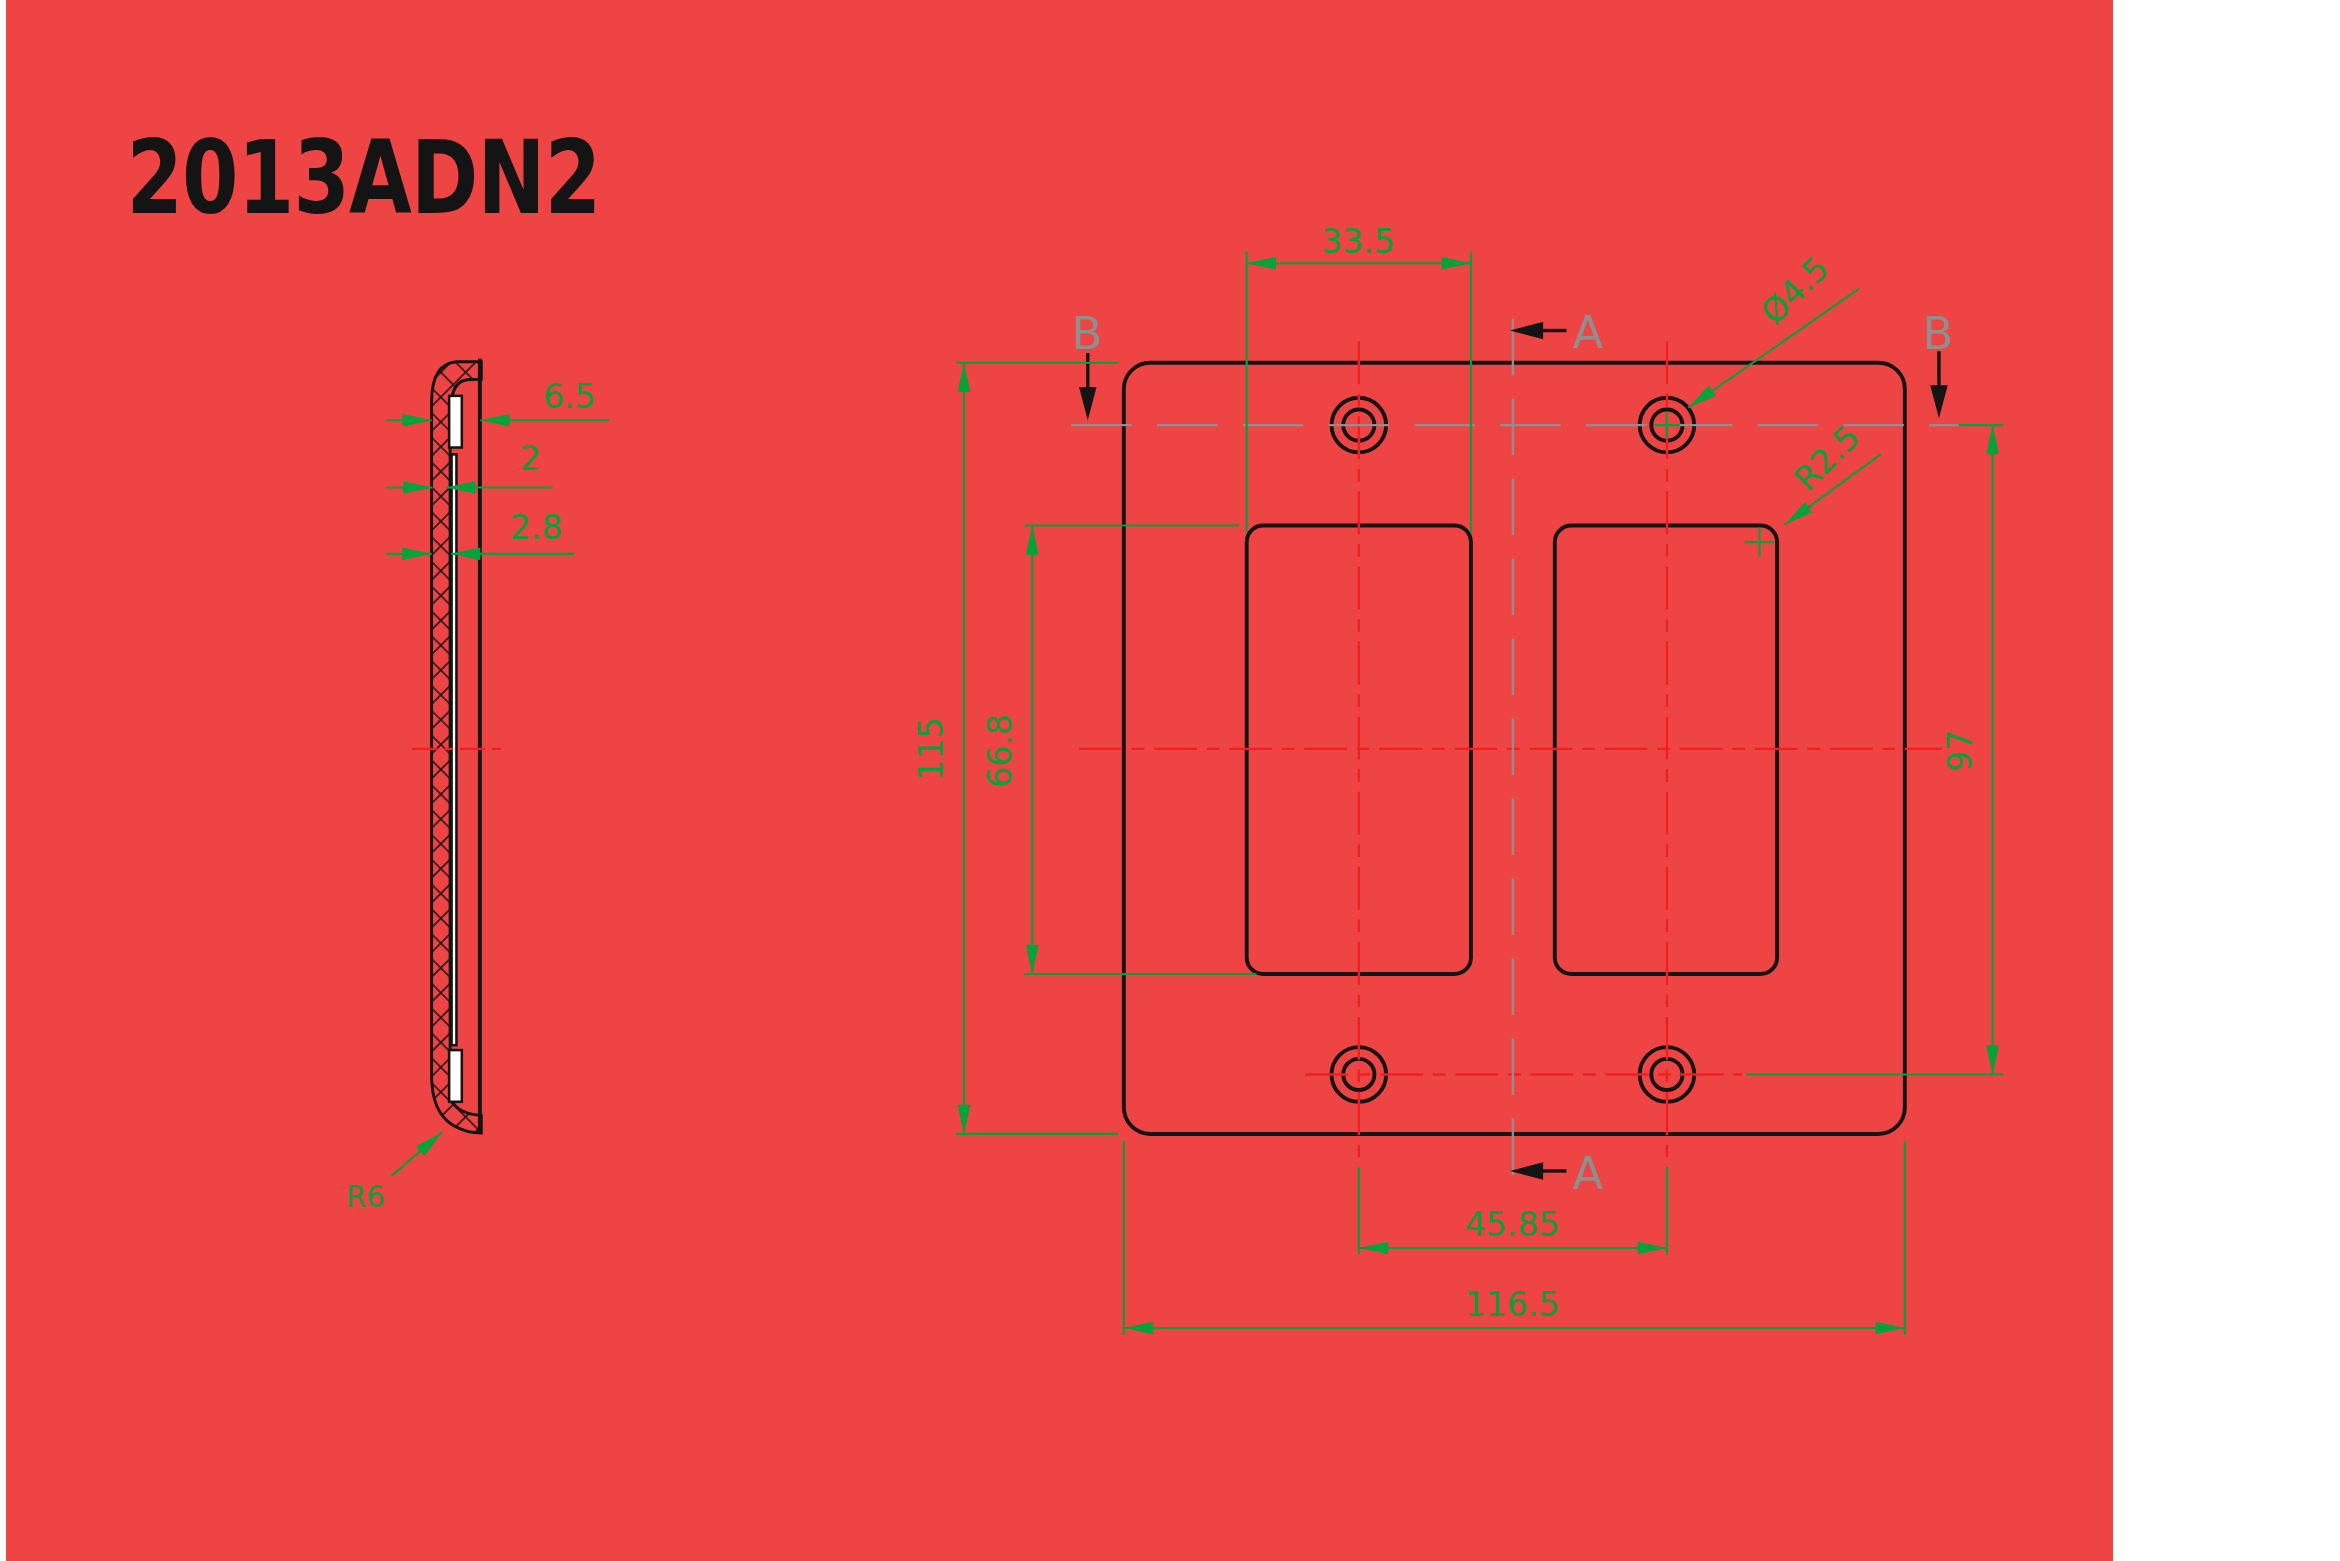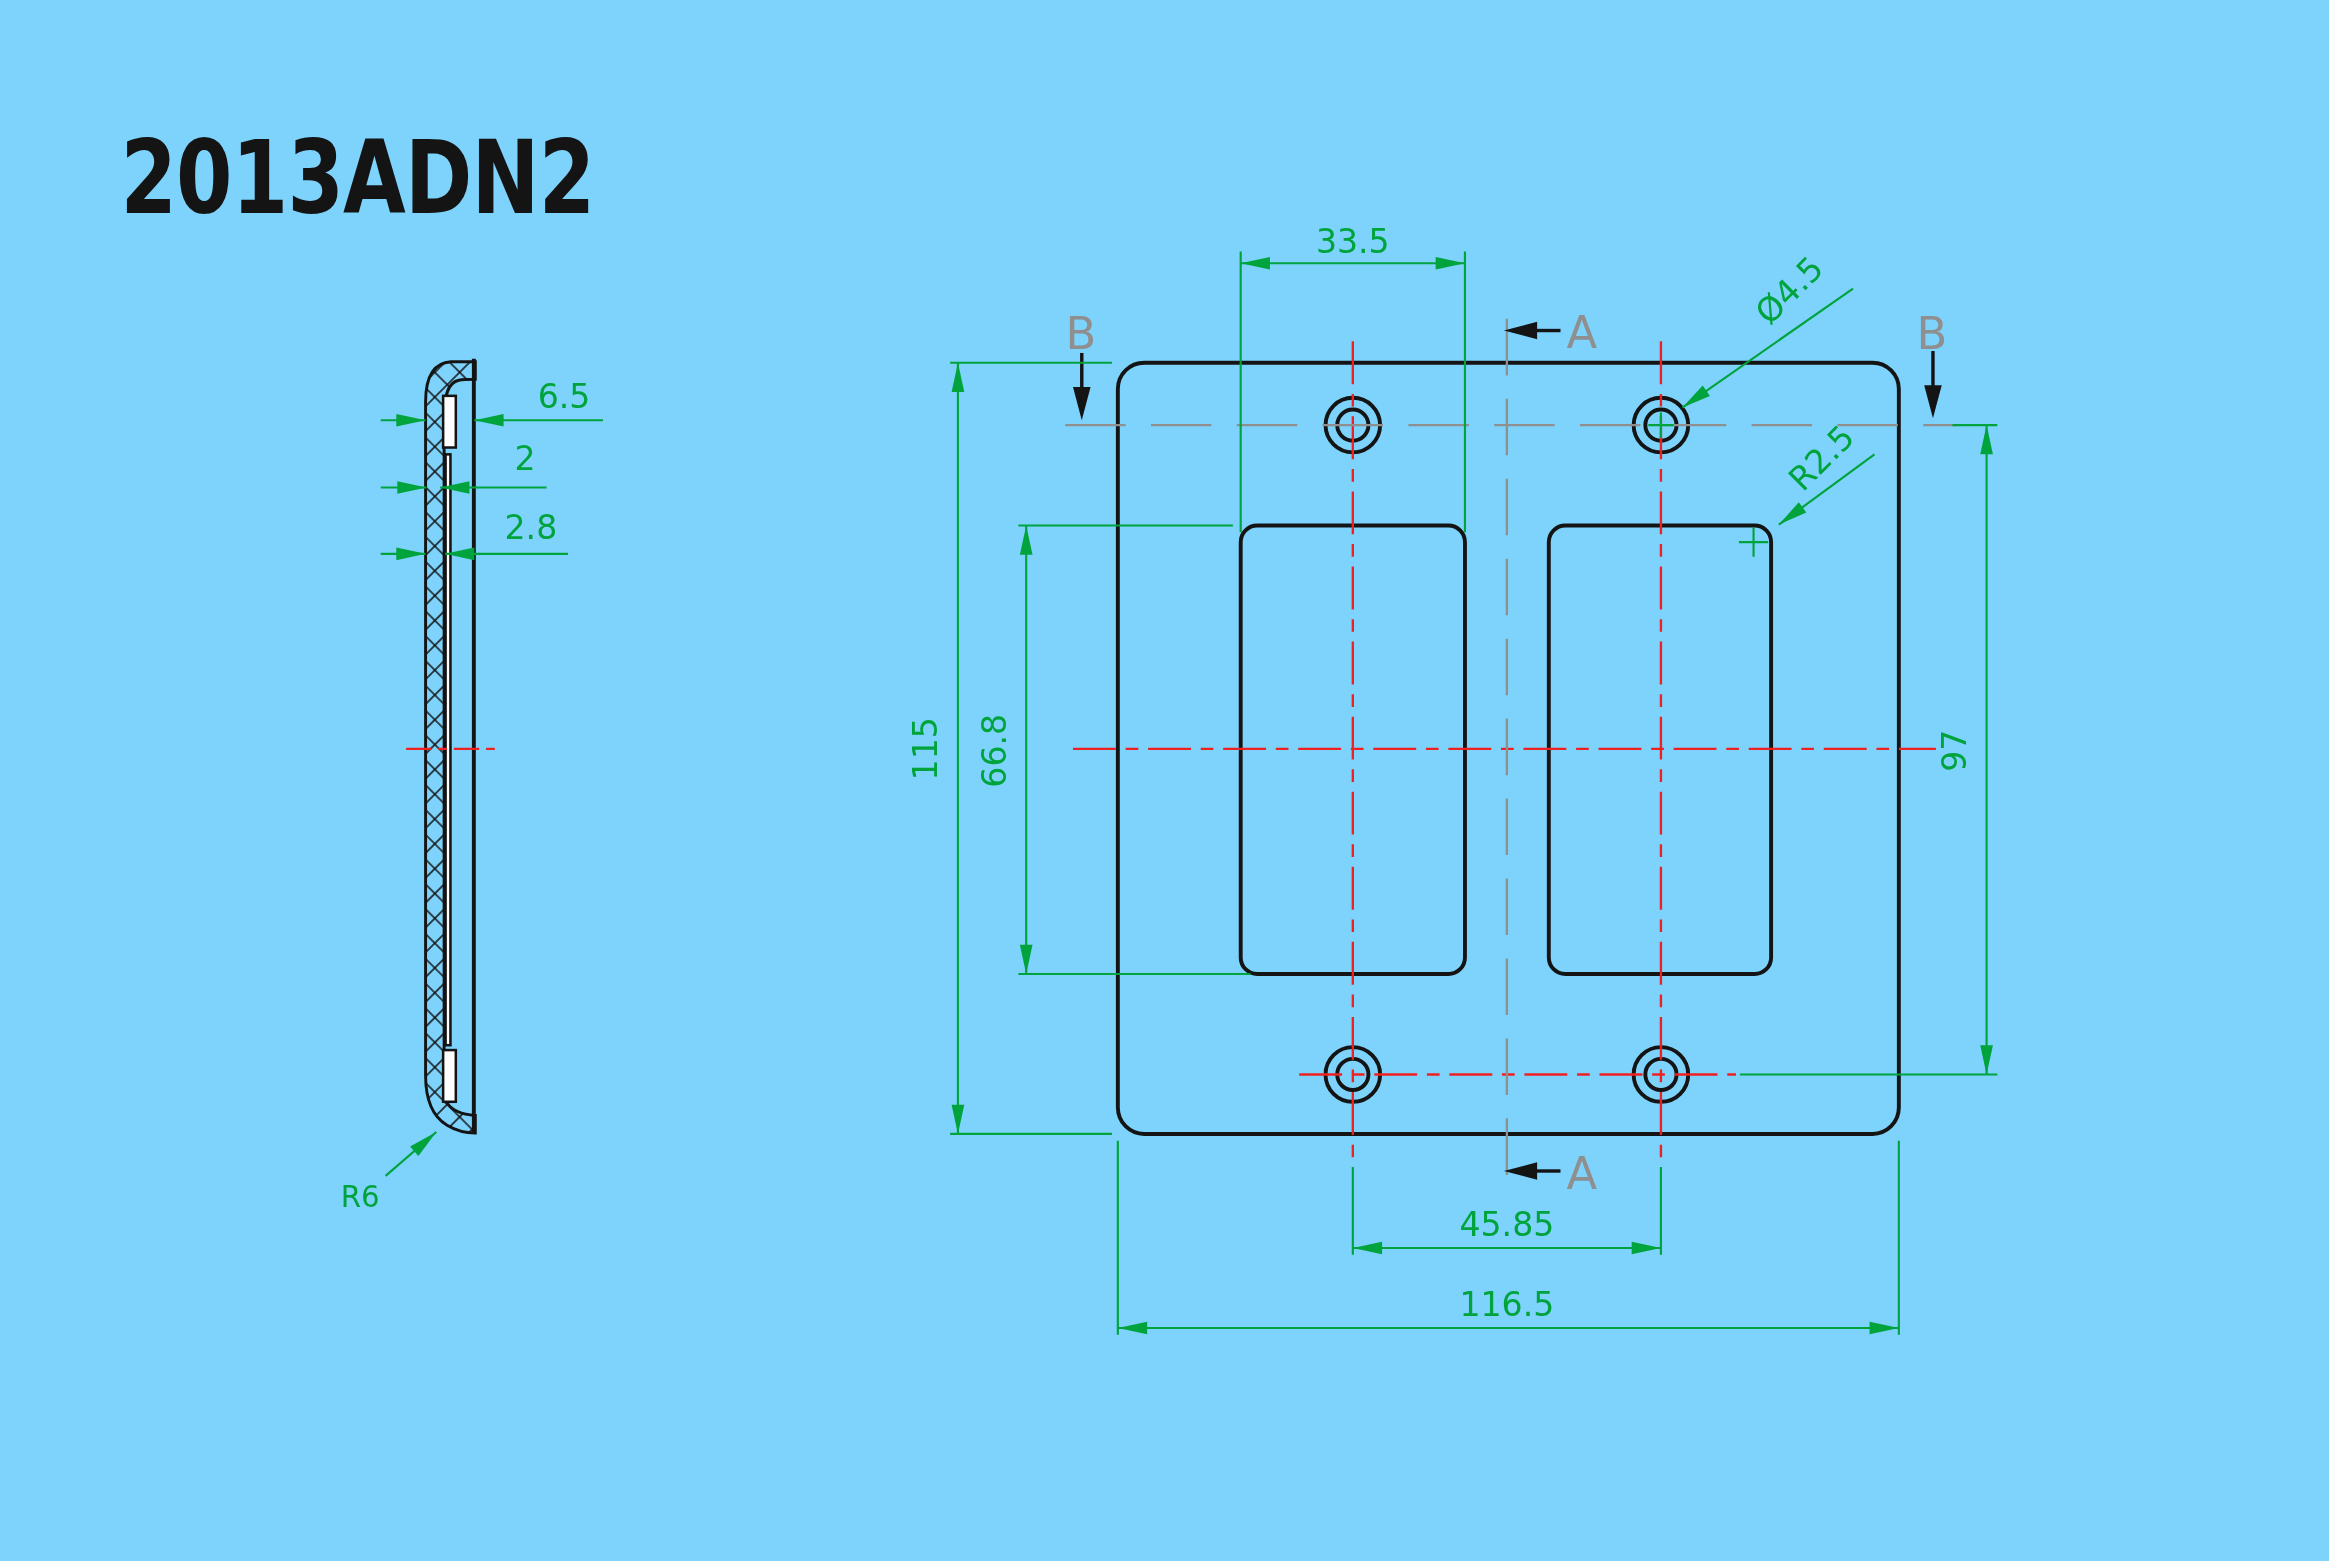--- a/index.html
+++ b/index.html
@@ -1,16 +1,16 @@
 <!DOCTYPE html>
 <html><head>
 <meta charset="utf-8">
 <style>
   html,body{margin:0;padding:0;background:#ffffff;}
-  .stage{position:relative;width:2329px;height:1561px;background:#7dd3fc;overflow:hidden;}
+  .stage{position:relative;width:2107px;height:1561px;background:#ef4444;overflow:hidden;margin-left:6px;}
   svg{display:block;}
   
   .k  {stroke:#141414;stroke-width:4;fill:none;stroke-linejoin:round;}
   .wf {fill:#ffffff;stroke:#141414;stroke-width:2.6;}
   .gd {stroke:#00a33c;stroke-width:2.2;fill:none;}
   .rd {stroke:#f02020;stroke-width:2.4;fill:none;stroke-dasharray:44 10 13 10;}
   .rds{stroke:#f02020;stroke-width:2.4;fill:none;stroke-dasharray:26 7 9 7;}
   .gy {stroke:#8f8f8f;stroke-width:2.4;fill:none;}
   .bk {stroke:#141414;stroke-width:3.5;fill:none;}
   .ag {fill:#00a33c;stroke:none;}

